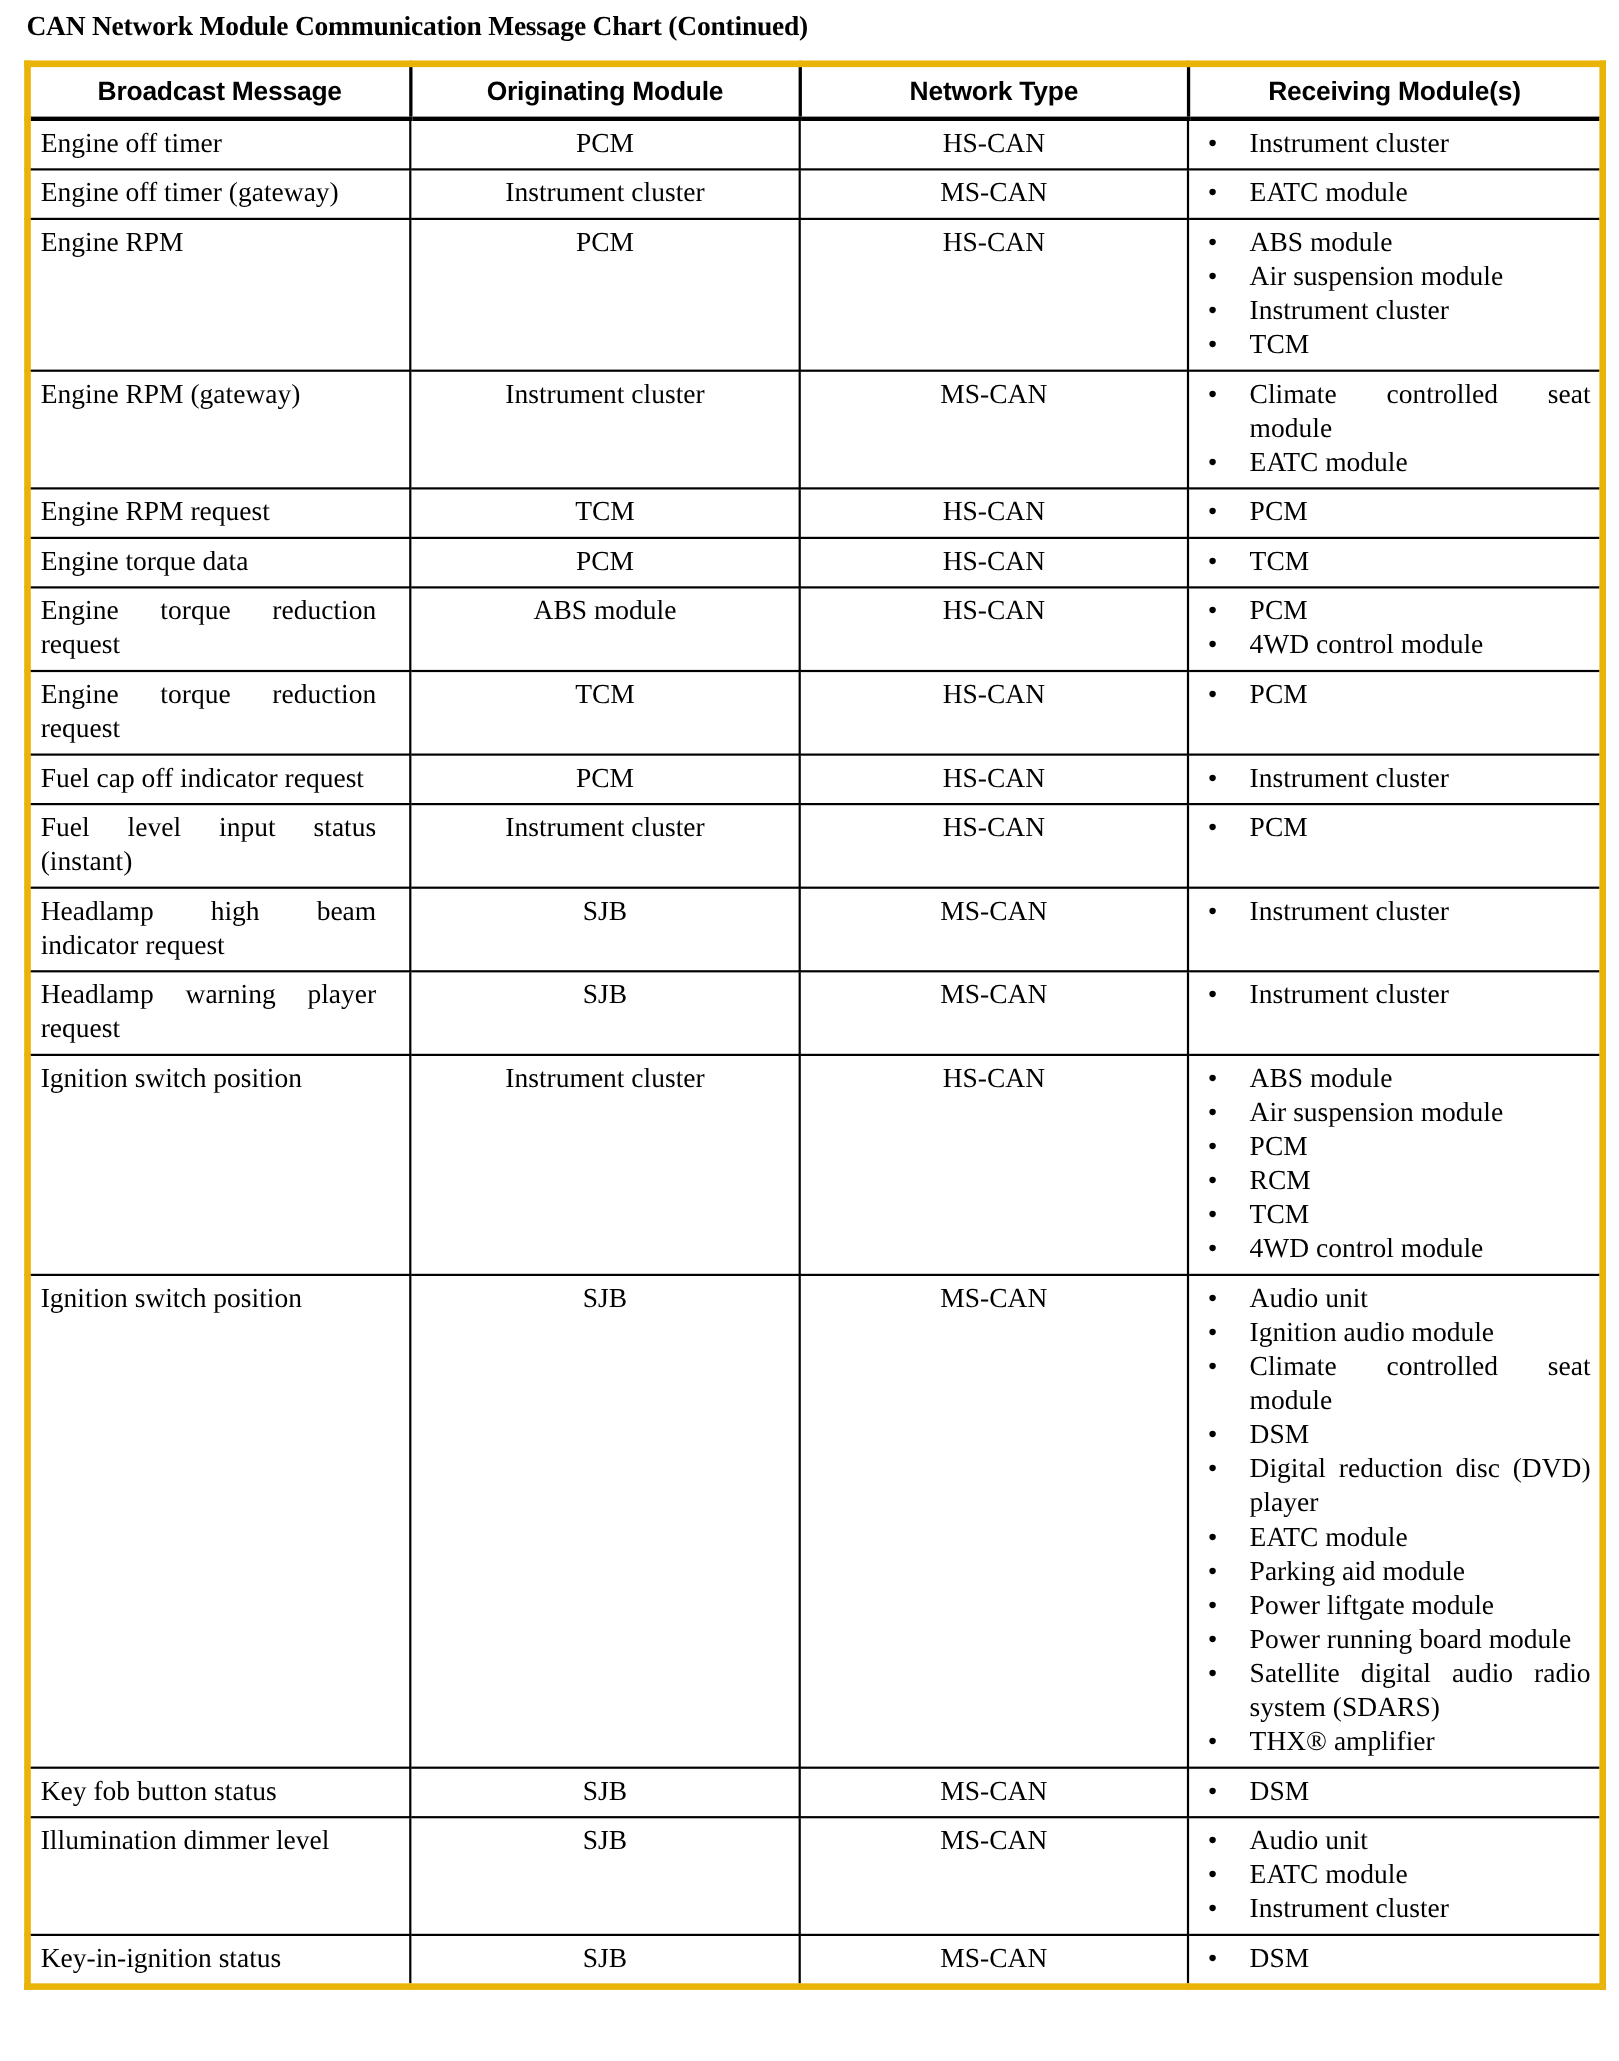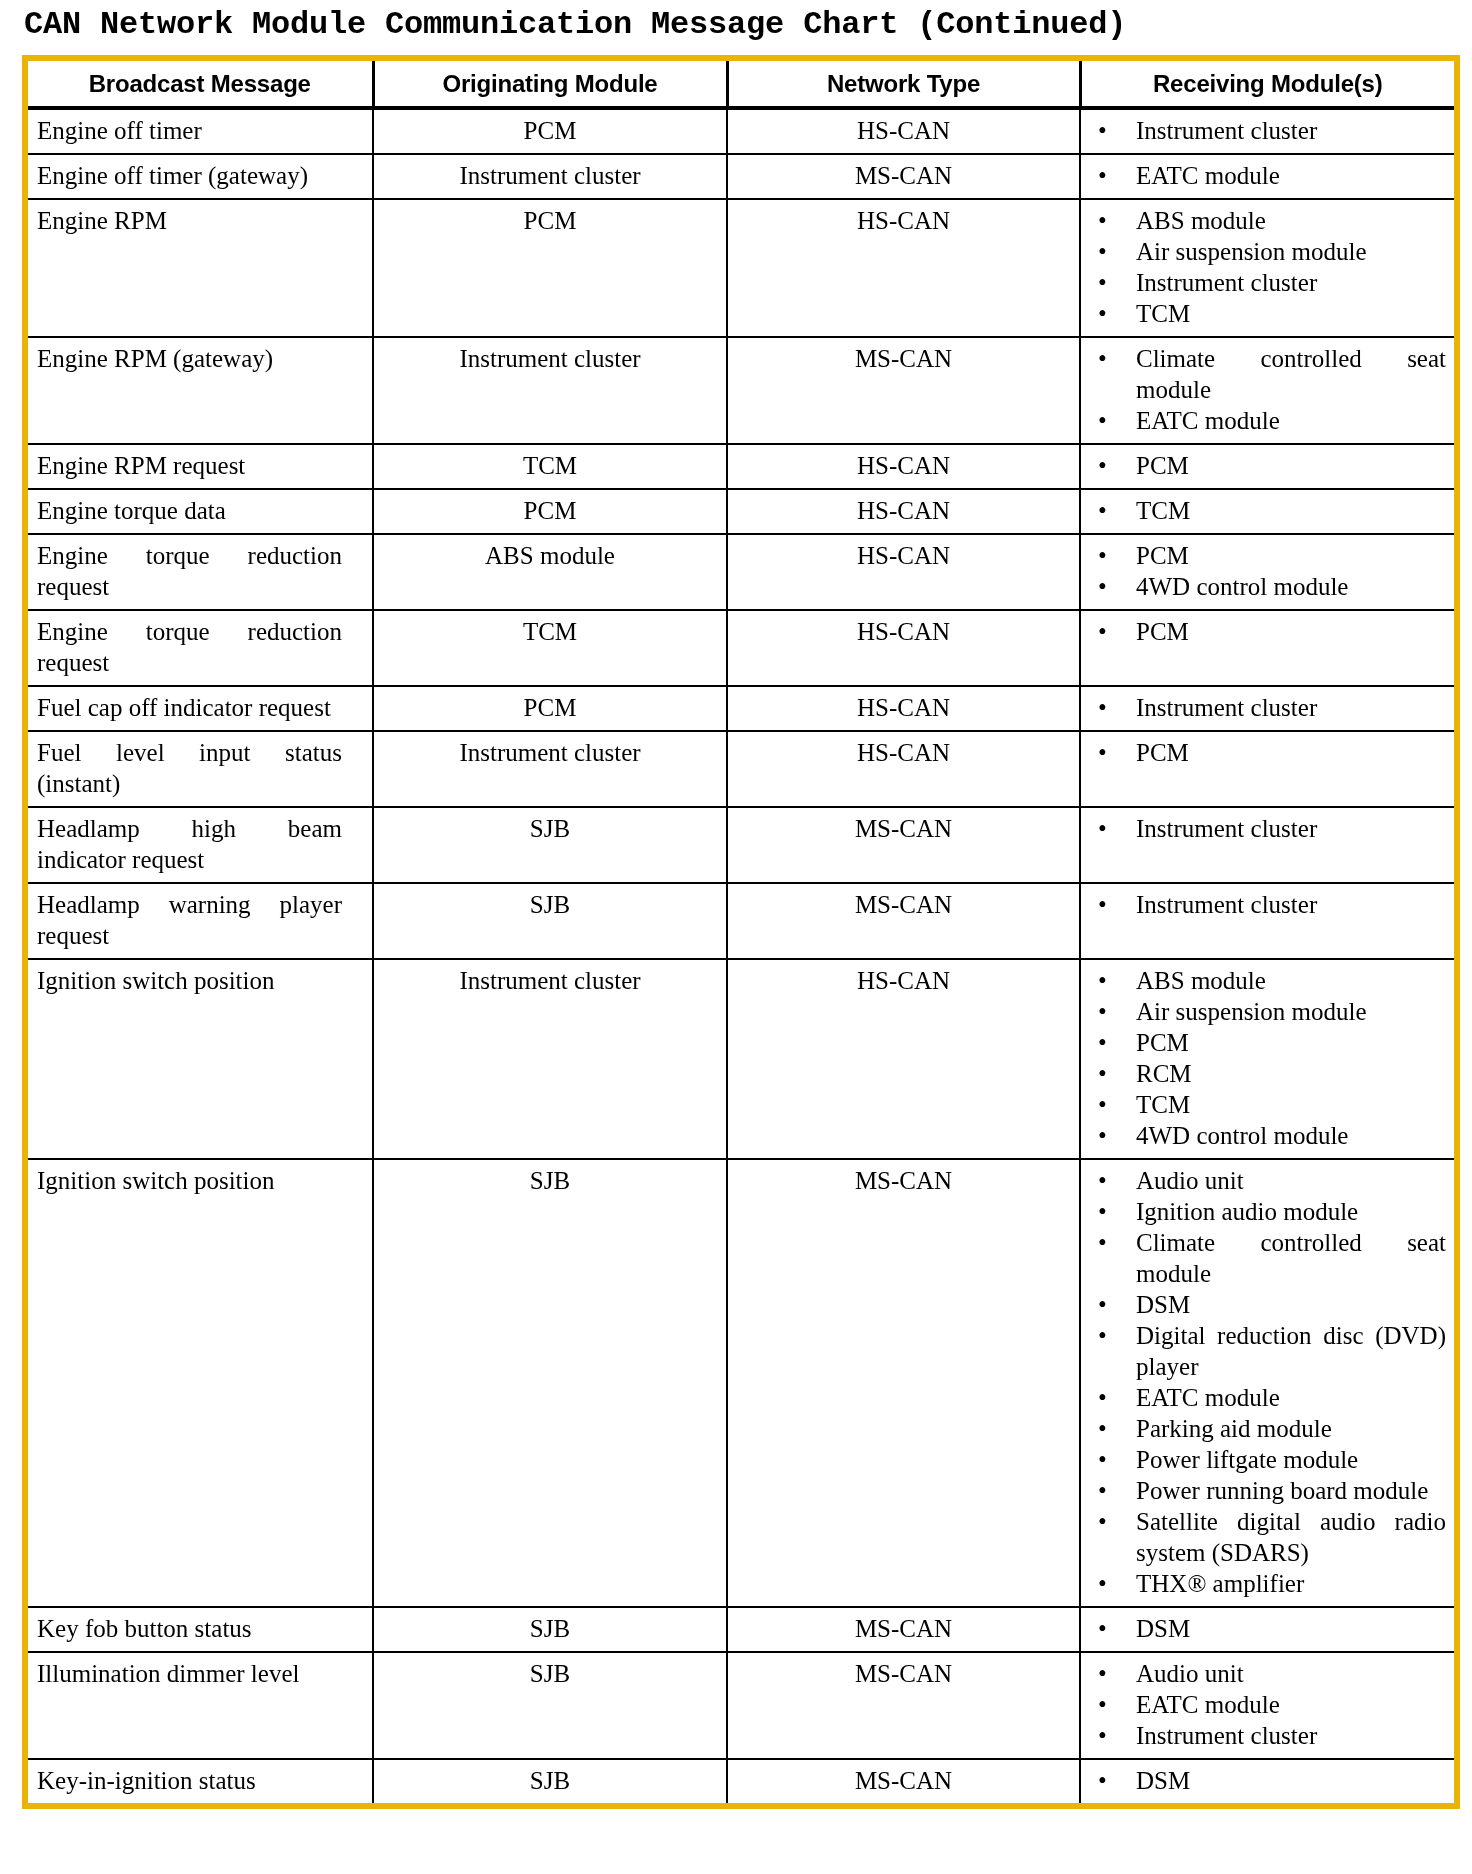--- a/index.html
+++ b/index.html
@@ -9,23 +9,23 @@
     color: #000000;
   }
   body {
     width: 1472px;
     font-family: "Liberation Serif", serif;
   }
   .page {
     padding: 8px 16px 30px 22px;
   }
   .doc-title {
-    font-family: Liberation Mono, monospace;
+    font-family: Liberation Serif, serif;
     font-weight: bold;
-    font-size: 32px;
+    font-size: 25px;
     line-height: 30px;
     margin: 2px 0 15px 2px;
     letter-spacing: -0.2px;
   }
   table.can-table {
     border-collapse: collapse;
     table-layout: fixed;
     width: 1432px;
     border: 6px solid #eab308;
   }

